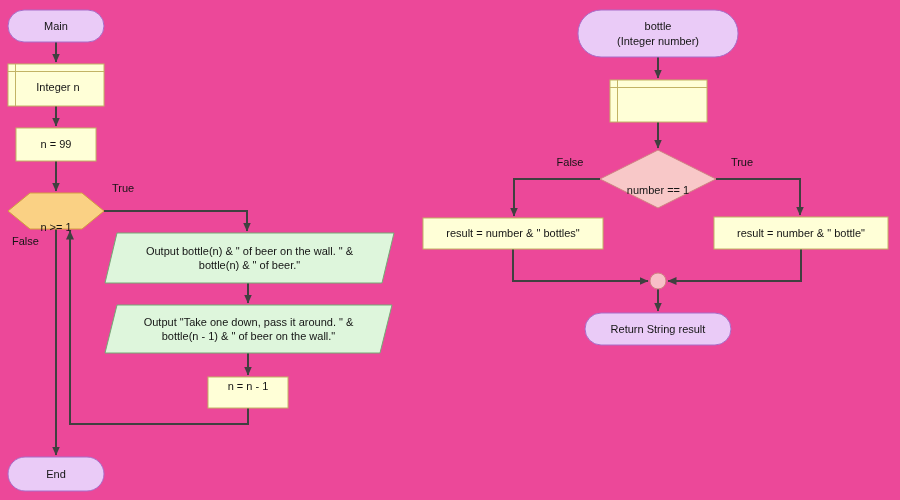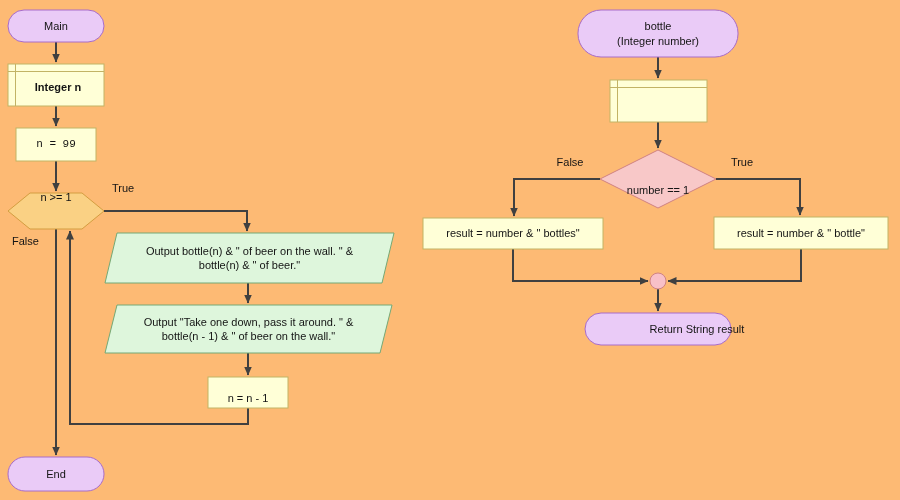--- a/index.html
+++ b/index.html
@@ -1,19 +1,19 @@
 <!DOCTYPE html>
 <html><head>
 <meta charset="utf-8">
 <style>
   html,body{margin:0;padding:0;background:#ffffff;}
   .stage{
     position:relative;
     width:900px;height:500px;
-    background:#fdba74;
+    background:#ec4899;
     font-family:"Liberation Sans", sans-serif;
     overflow:hidden;
   }
   .stage svg{position:absolute;left:0;top:0;}
   .lbl{
     position:absolute;
     display:flex;align-items:center;justify-content:center;
     text-align:center;
     font-size:11px;line-height:1.3;color:#141414;
     white-space:pre-line;
@@ -89,49 +89,49 @@
     <rect class="process" x="423" y="218" width="180" height="31"></rect>
     <rect class="process" x="714" y="217" width="174" height="32"></rect>
 
     <circle class="mergedot" cx="658" cy="281" r="8"></circle>
 
     <rect class="terminal" x="585" y="313" width="146" height="32" rx="16"></rect>
   </svg>
 
   <div class="lbl" style="left:8px;top:10px;width:96px;height:32px;">Main</div>
 
-  <div class="lbl" style="left:12px;top:68px;width:92px;height:38px;font-weight:bold;">Integer n</div>
+  <div class="lbl" style="left:12px;top:68px;width:92px;height:38px;">Integer n</div>
 
-  <div class="lbl" style="left:16px;top:128px;width:80px;height:33px;font-family:Liberation Mono, monospace;">n = 99</div>
+  <div class="lbl" style="left:16px;top:128px;width:80px;height:33px;">n = 99</div>
 
-  <div class="lbl" style="left:8px;top:179px;width:96px;height:36px;text-align:right;">n &gt;= 1</div>
+  <div class="lbl" style="left:8px;top:209px;width:96px;height:36px;text-align:right;">n &gt;= 1</div>
 
   <div class="lbl edge" style="left:112px;top:180px;width:44px;height:16px;">True</div>
 
   <div class="lbl edge" style="left:12px;top:233px;width:44px;height:16px;">False</div>
 
   <div class="lbl" style="left:109px;top:233px;width:281px;height:50px;">Output bottle(n) &amp; " of beer on the wall. " &amp;
 bottle(n) &amp; " of beer."</div>
 
   <div class="lbl" style="left:109px;top:305px;width:279px;height:48px;">Output "Take one down, pass it around. " &amp;
 bottle(n - 1) &amp; " of beer on the wall."</div>
 
-  <div class="lbl" style="left:208px;top:377px;width:80px;height:43px;text-align:center;">n = n - 1</div>
+  <div class="lbl" style="left:208px;top:365px;width:80px;height:43px;text-align:center;">n = n - 1</div>
 
   <div class="lbl" style="left:578px;top:10px;width:160px;height:47px;">bottle
 (Integer number)</div>
 
   <div class="lbl" style="left:8px;top:457px;width:96px;height:34px;">End</div>
 
 
   <div class="lbl" style="left:600px;top:161px;width:116px;height:58px;">number == 1</div>
 
   <div class="lbl" style="left:548px;top:154px;width:44px;height:16px;">False</div>
 
   <div class="lbl" style="left:722px;top:154px;width:40px;height:16px;">True</div>
 
   <div class="lbl" style="left:423px;top:218px;width:180px;height:31px;">result = number &amp; " bottles"</div>
 
   <div class="lbl" style="left:714px;top:217px;width:174px;height:32px;">result = number &amp; " bottle"</div>
 
-  <div class="lbl" style="left:585px;top:313px;width:146px;height:32px;margin-left:39px;">Return String result</div>
+  <div class="lbl" style="left:585px;top:313px;width:146px;height:32px;">Return String result</div>
 
 </div>
 
 </body></html>

